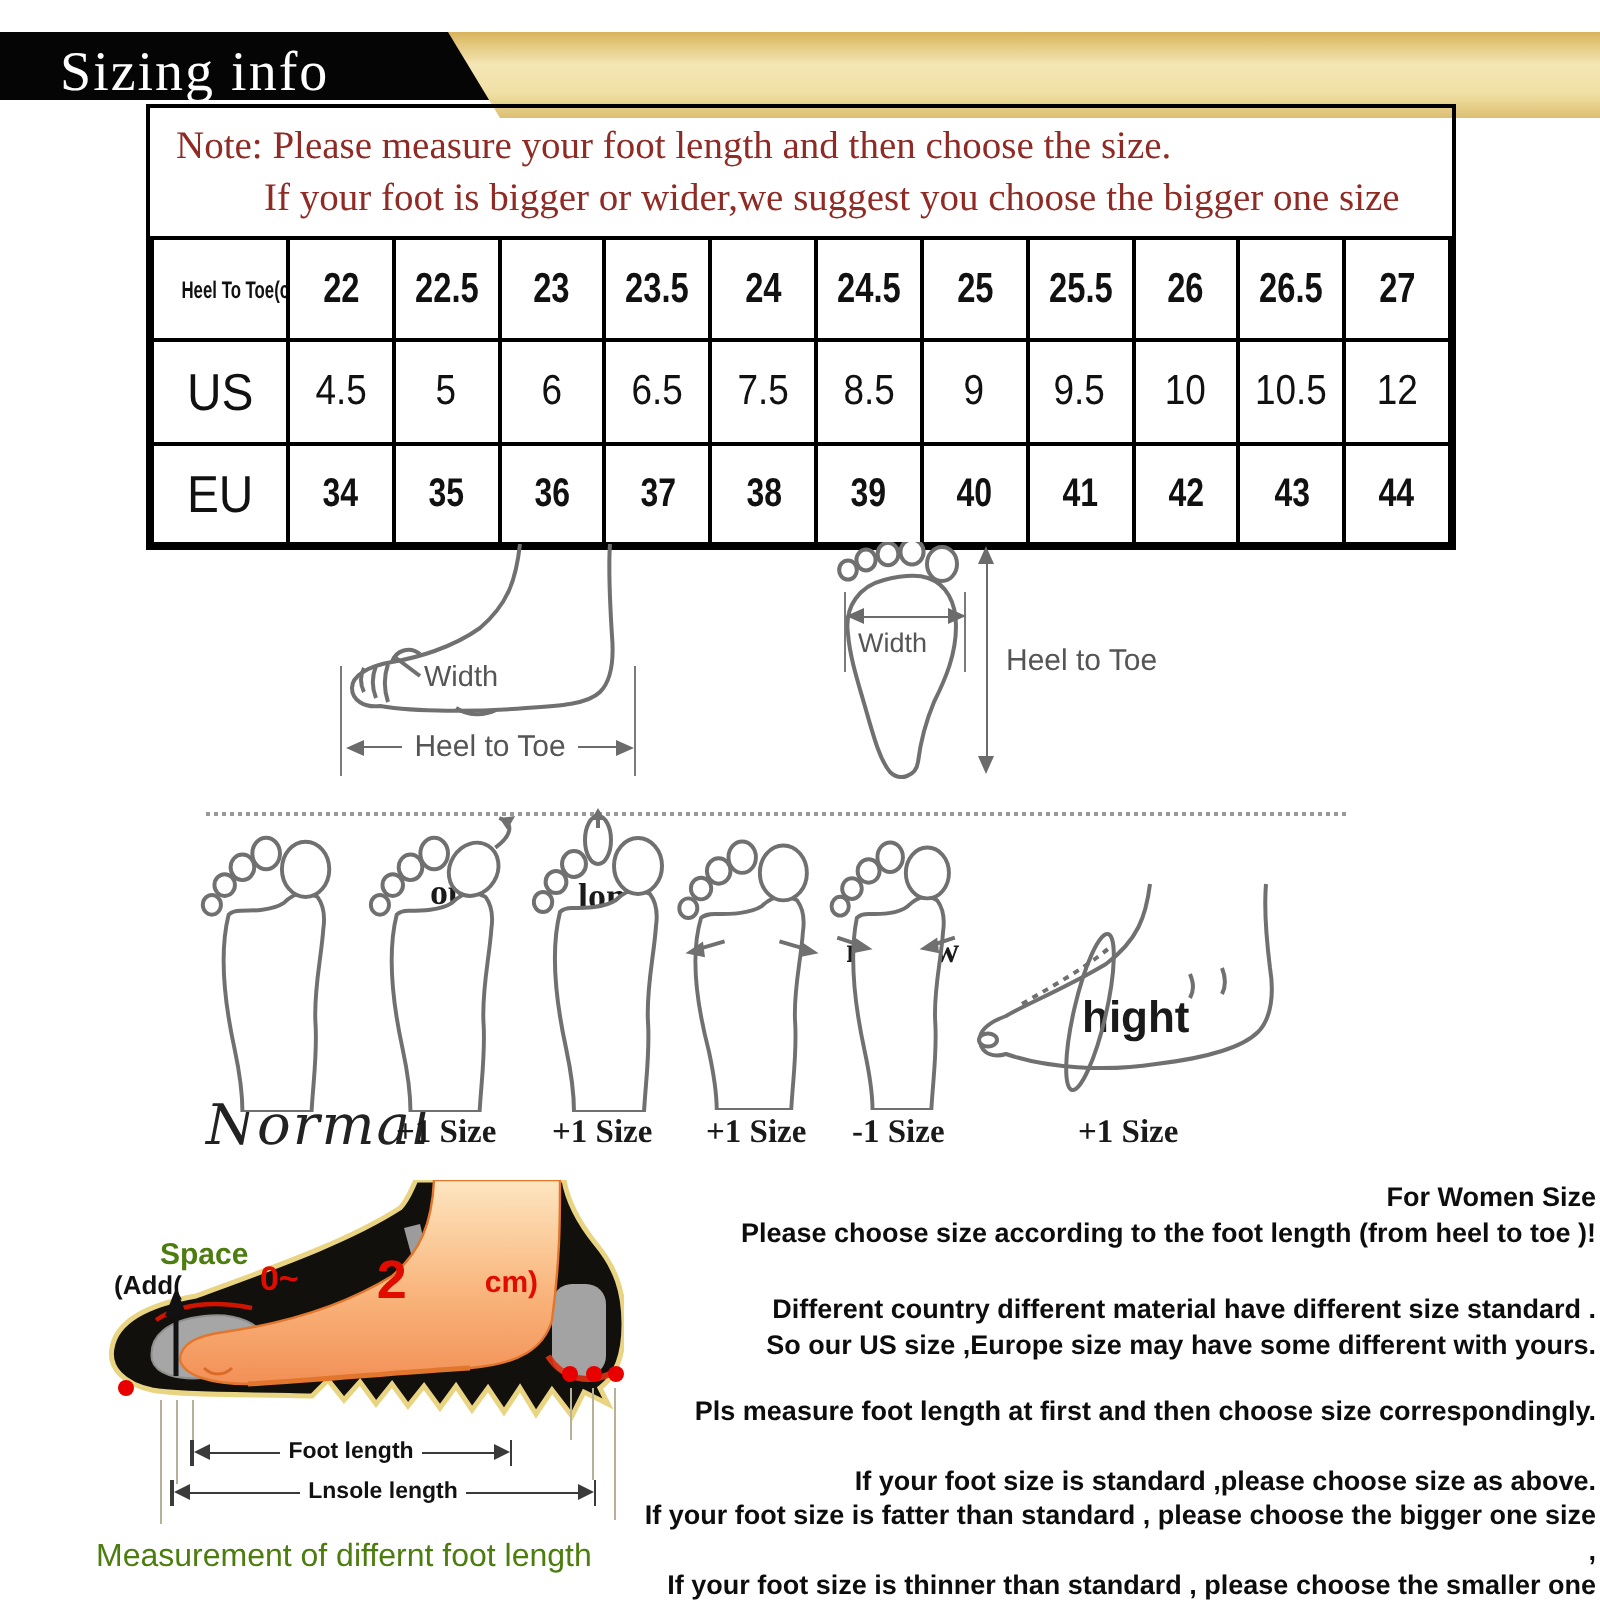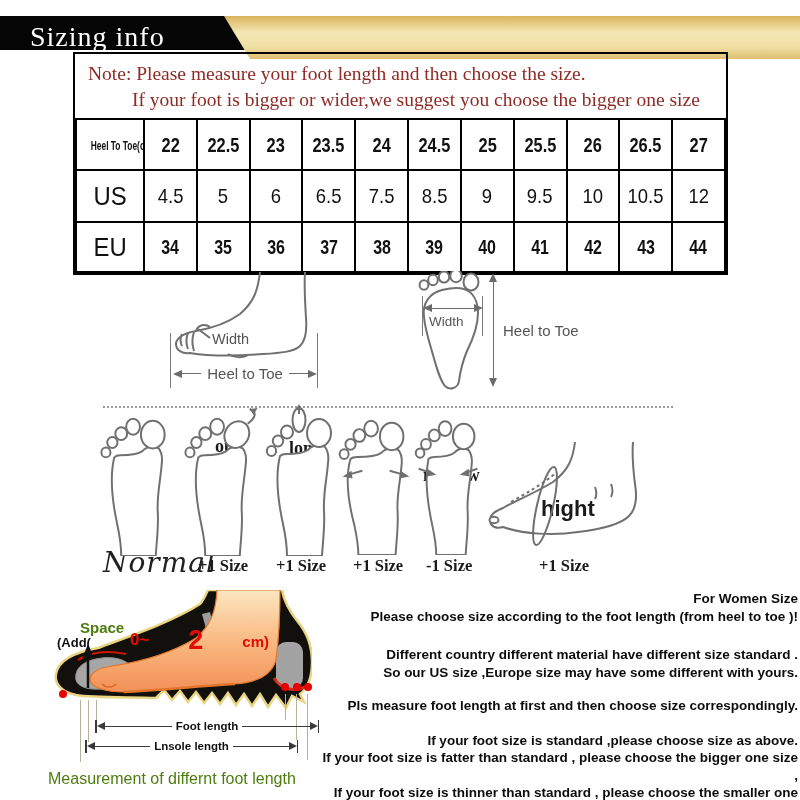--- a/index.html
+++ b/index.html
@@ -309,21 +309,21 @@
     <span class="red3"> cm)</span>
   </div>
 
   <div class="guide" style="left:80px;top:700px;height:62px;"></div>
   <div class="guide" style="left:88px;top:700px;height:42px;"></div>
   <div class="guide" style="left:96px;top:700px;height:22px;"></div>
   <div class="guide" style="left:285px;top:694px;height:26px;"></div>
   <div class="guide" style="left:296px;top:694px;height:46px;"></div>
   <div class="guide" style="left:307px;top:694px;height:66px;"></div>
 
-  <div class="m-row" style="left:95px;top:719px;width:224px;">
+  <div class="m-row" style="left:95px;top:719px;width:161px;">
     <div class="etick"></div>
       <div class="tri l"></div>
     <div class="seg"></div>
     <span class="lbl">Foot length</span>
     <div class="seg"></div>
     <div class="tri r"></div>
       <div class="etick"></div>
   </div>
   <div class="m-row" style="left:85px;top:739px;width:213px;">
     <div class="etick"></div>

